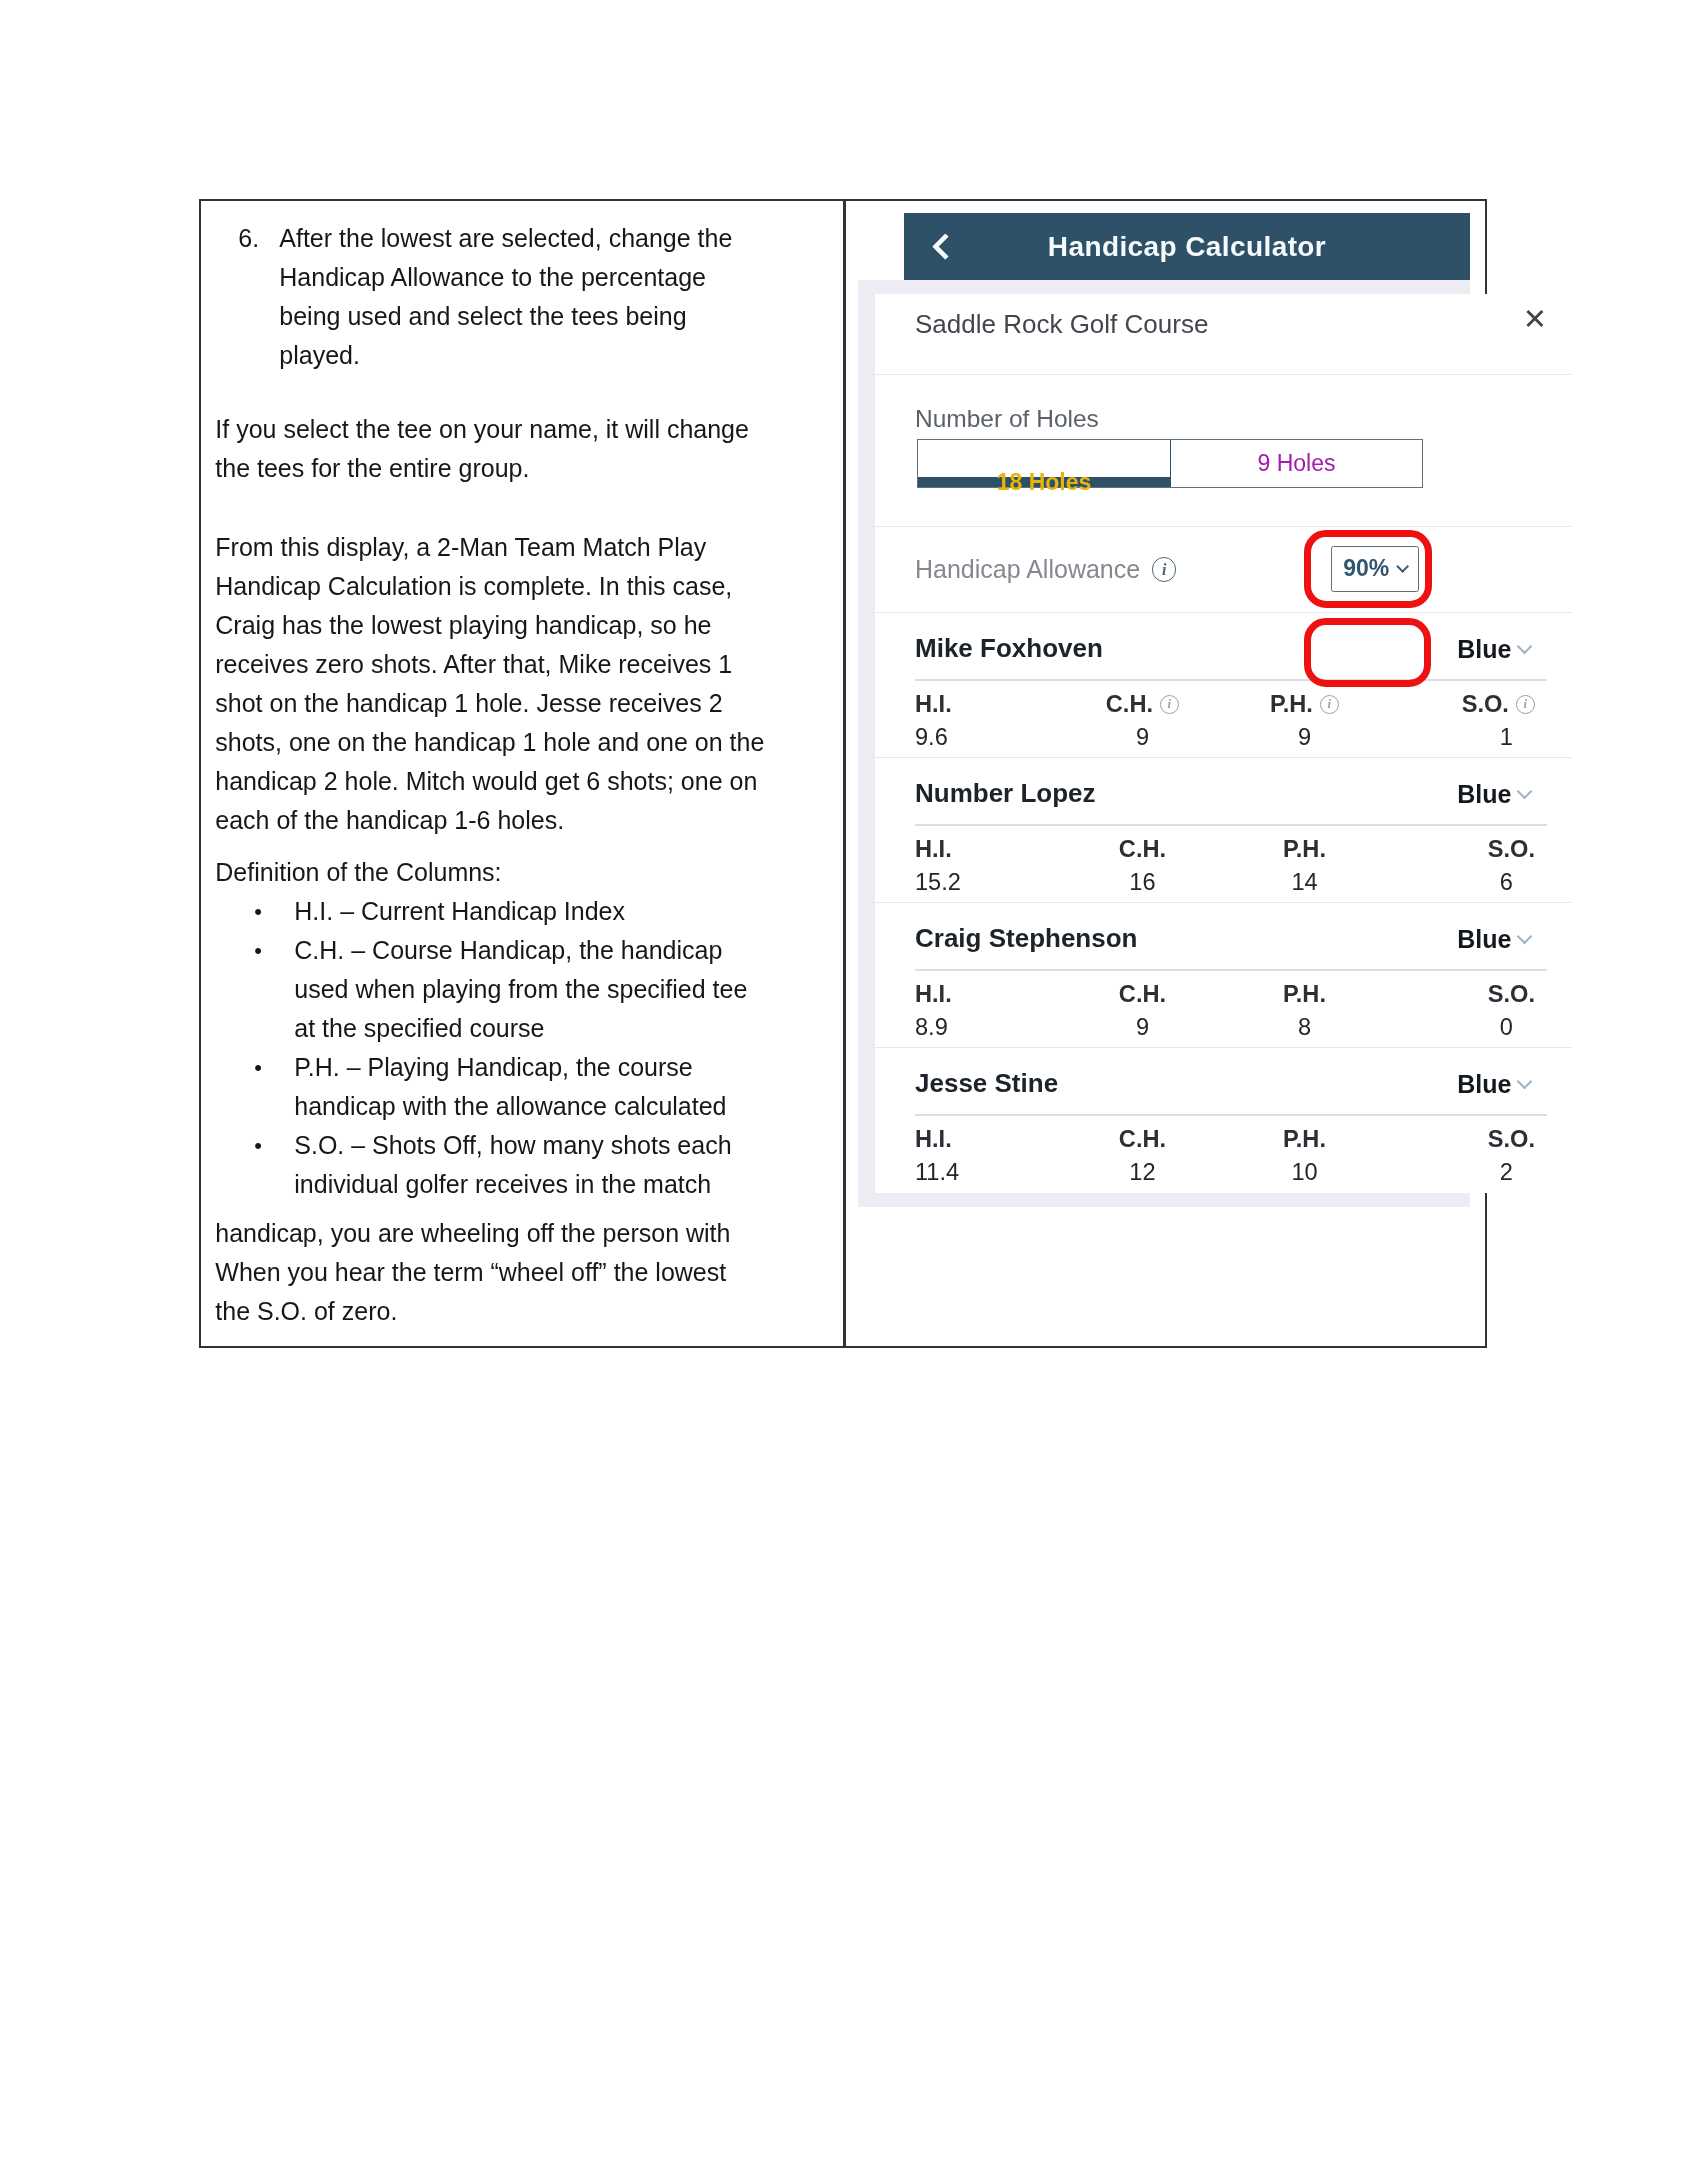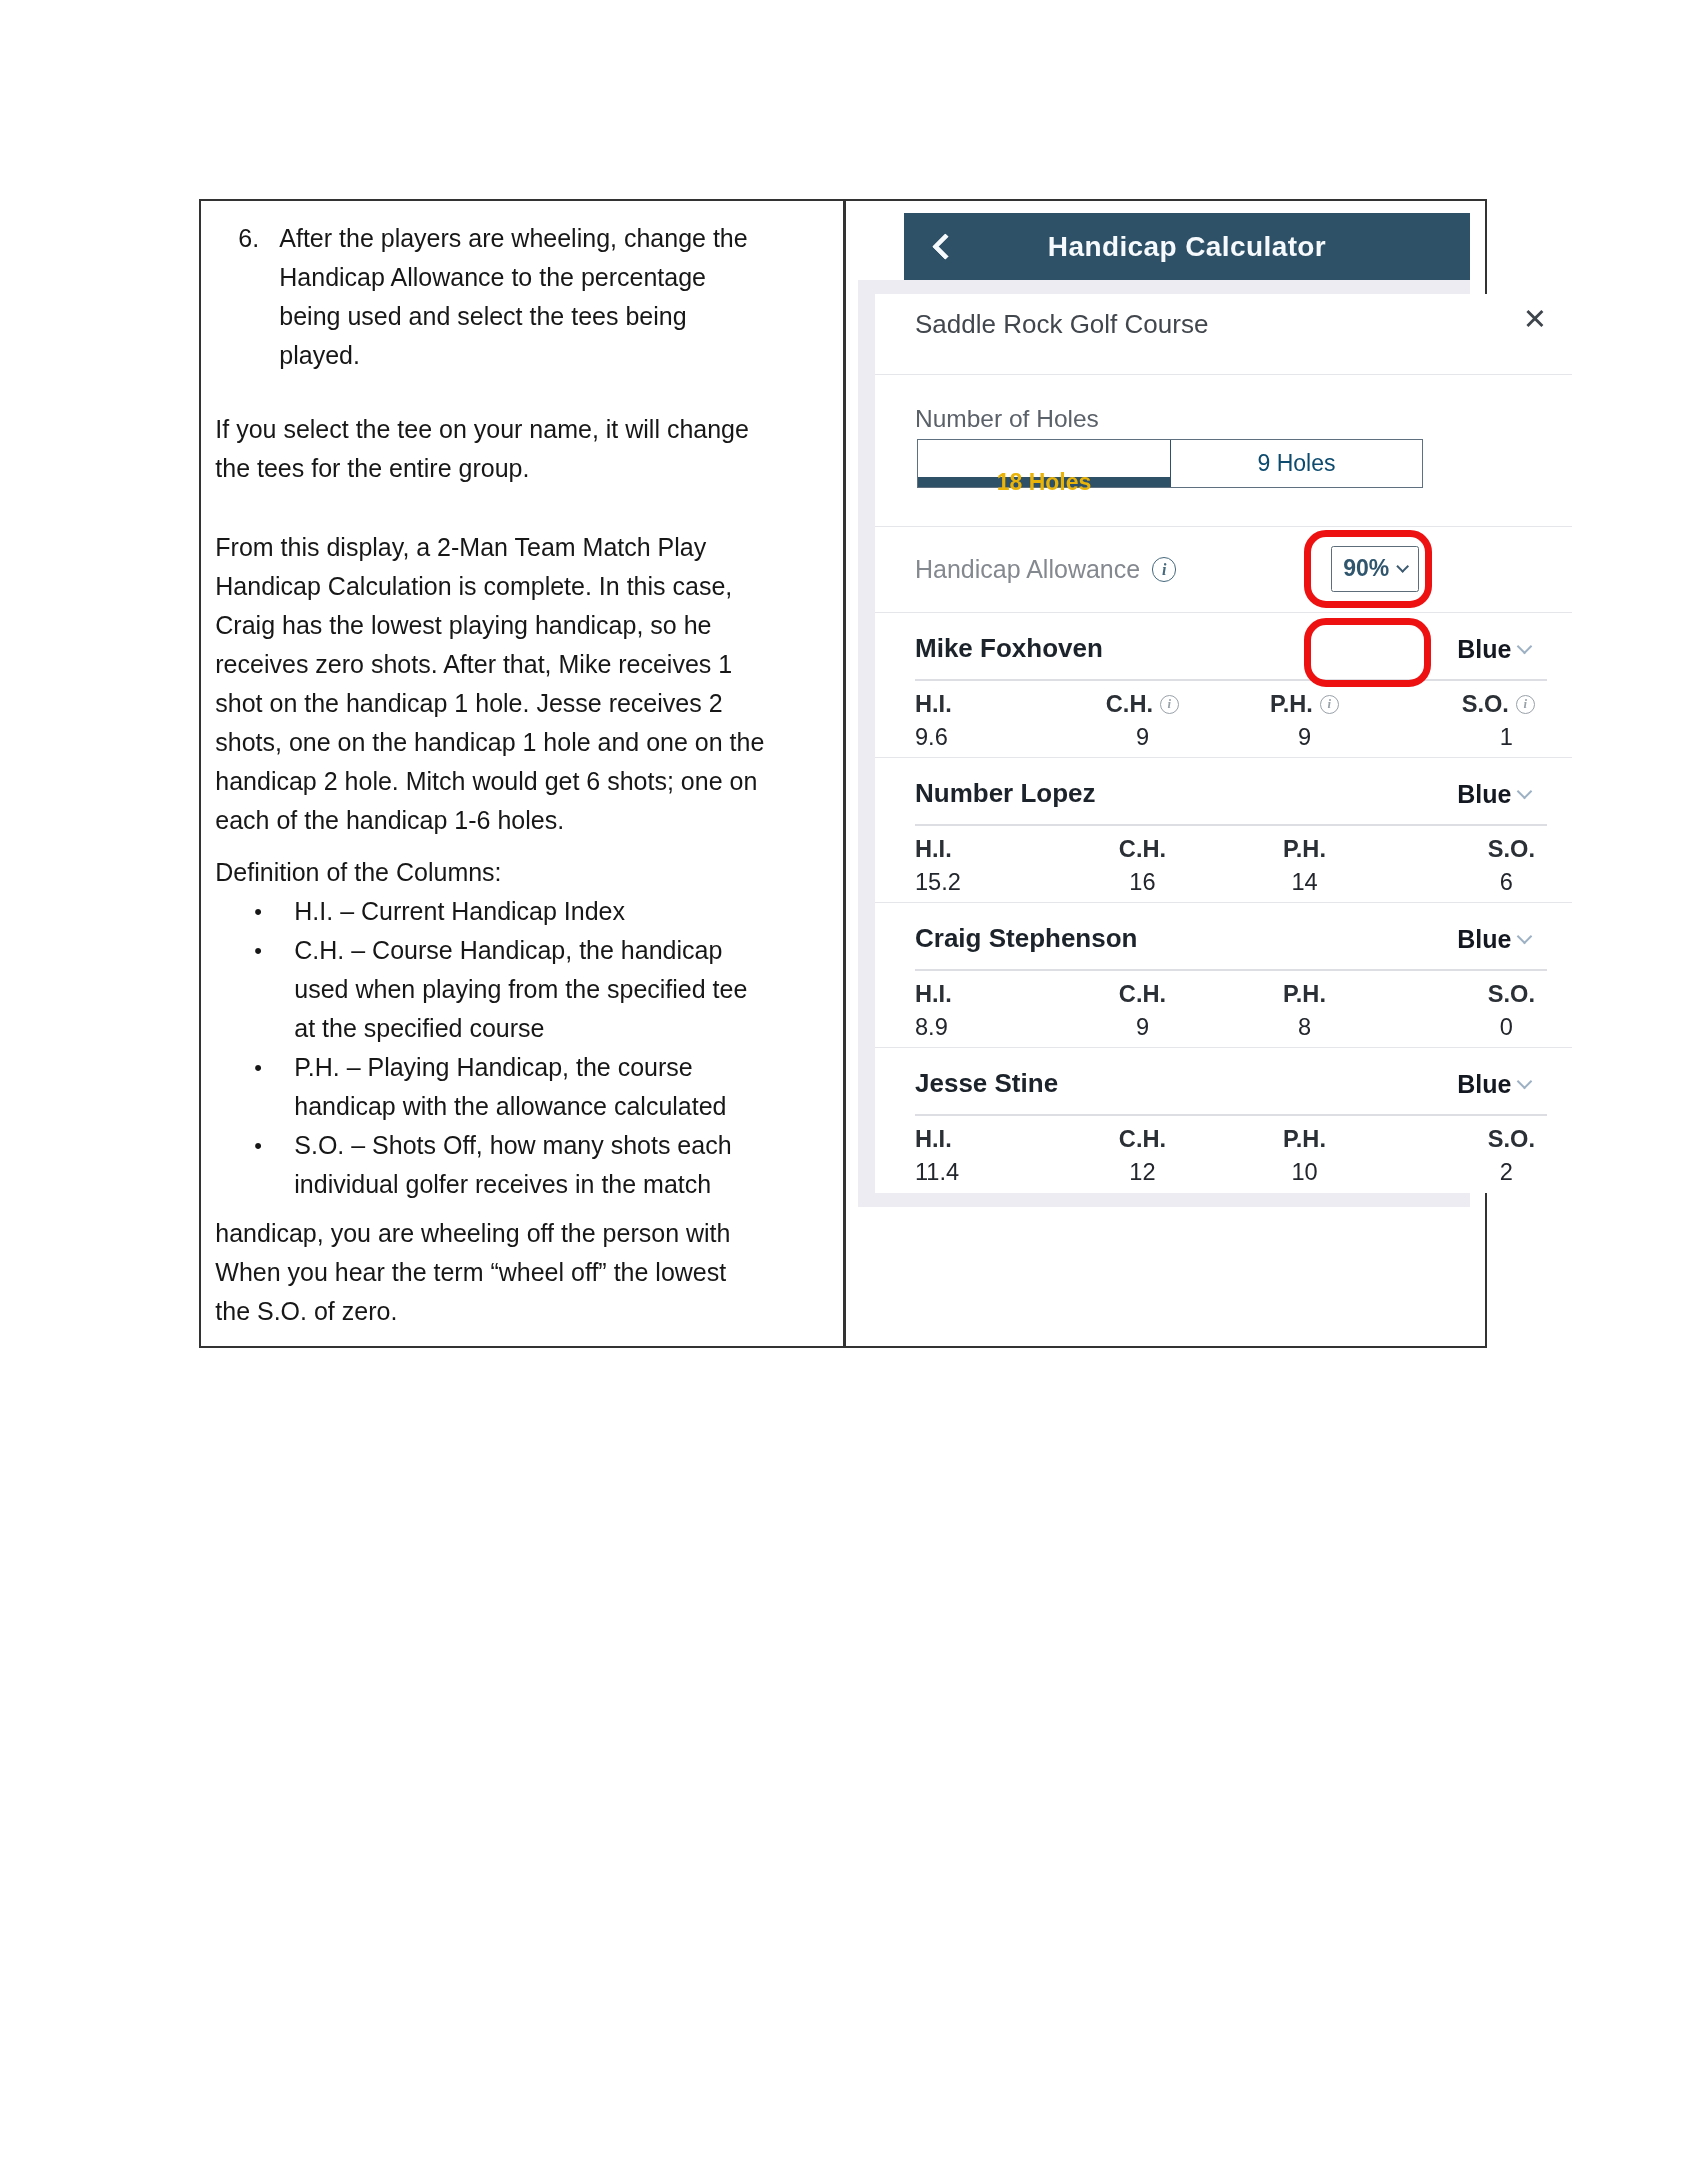--- a/index.html
+++ b/index.html
@@ -58,21 +58,21 @@
 
   .row-holes { position:relative; height:152px; border-bottom:1.7px solid #e5e6ea; }
   .holes-label { position:absolute; left:40px; top:30px; font-size:24.5px; color:#5b6169; }
   .segmented {
     position:absolute; left:42px; top:64px; width:506px; height:49px;
     border:1.7px solid #5f7181; display:flex; background:#ffffff;
   }
   .seg { flex:1 1 50%; display:flex; align-items:center; justify-content:center;
          font-size:23px; cursor:pointer; }
   .seg-on { background:#2e5168; color:#eab308; font-weight:bold;margin-top:37px; }
-  .seg-off { background:#ffffff; color:#0c4a6e; border-left:1.7px solid #2e5168; }
+  .seg-off { background:#ffffff; color:#a21caf; border-left:1.7px solid #2e5168; }
 
   .row-allow { position:relative; height:86px; border-bottom:1.7px solid #e5e6ea; }
   .allow-left {
     position:absolute; left:40px; top:0; height:100%;
     display:flex; align-items:center; gap:11.8px;
   }
   .allow-label { font-size:25px; color:#84888f; }
   .info {
     display:inline-flex; align-items:center; justify-content:center;
     width:24.5px; height:24.5px; border:1.7px solid #46687c; border-radius:50%;
@@ -131,21 +131,21 @@
 </head>
 <body>
 
 <div class="page">
   <div class="doc-box">
 
     <div class="col-left">
       <div class="item6">
         <span class="num">6.</span>
         <div>
-          <div class="tl">After the players are wheeling, change the</div>
+          <div class="tl">After the lowest are selected, change the</div>
           <div class="tl">Handicap Allowance to the percentage</div>
           <div class="tl">being used and select the tees being</div>
           <div class="tl">played.</div>
         </div>
       </div>
 
       <div class="para-1">
         <div class="tl">If you select the tee on your name, it will change</div>
         <div class="tl">the tees for the entire group.</div>
       </div>

